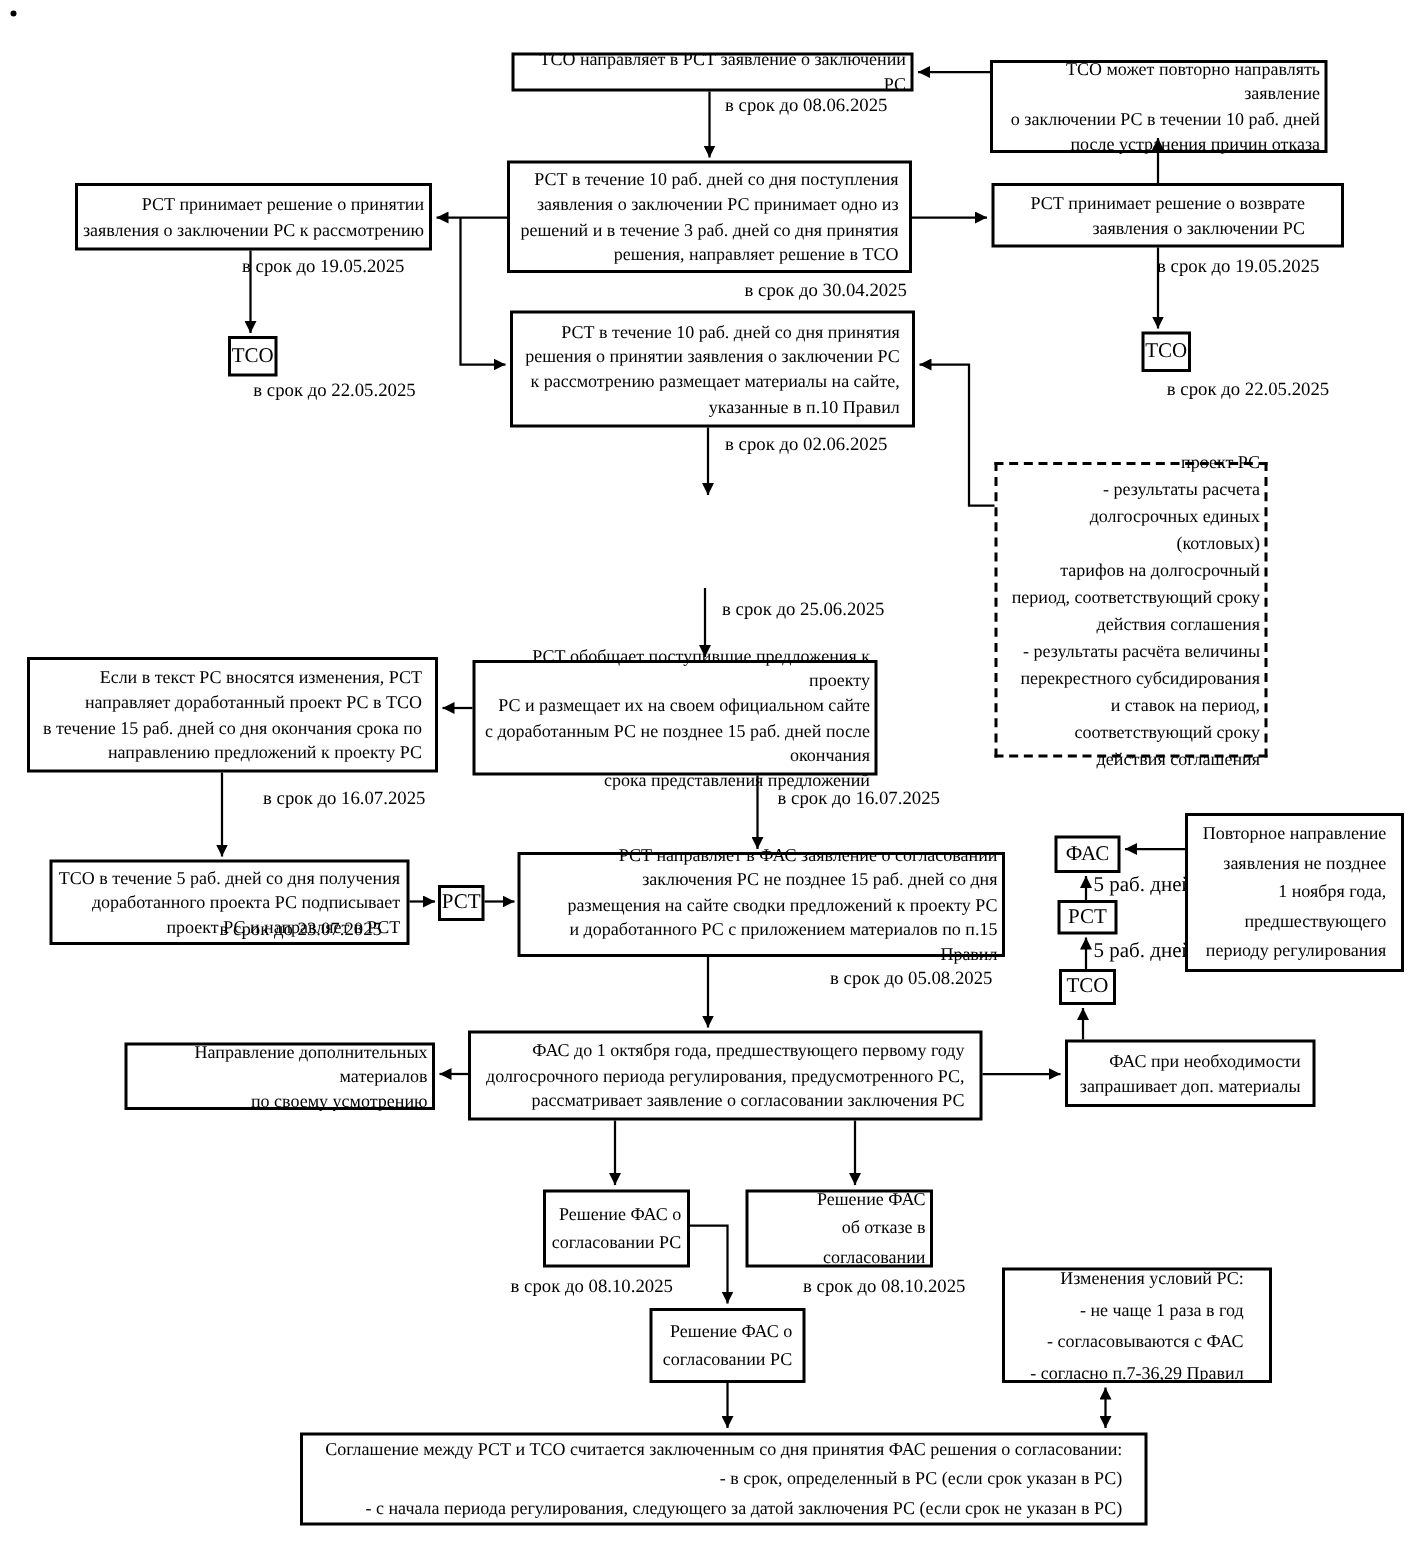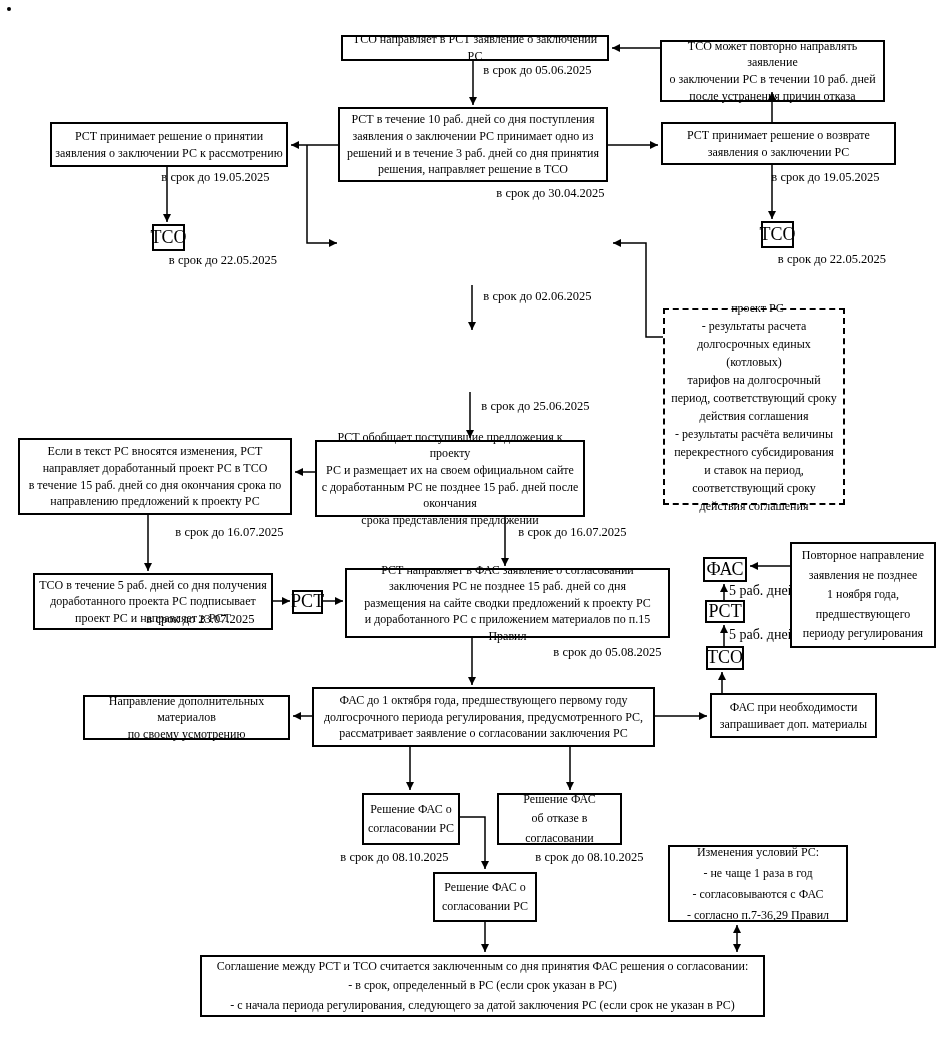--- a/index.html
+++ b/index.html
@@ -1,38 +1,38 @@
 <!DOCTYPE html>
 <html><head>
 <meta charset="utf-8">
 <style>
   html,body{margin:0;padding:0;background:#fff}
   #canvas{position:relative;width:951px;height:1037px;background:#fff;overflow:hidden;
           font-family:"Liberation Serif","DejaVu Serif",serif;color:#000}
   .node{position:absolute;box-sizing:border-box;border:2px solid #000;background:#fff;
-        display:flex;align-items:center;justify-content:center;text-align:center;
+        display:flex;align-items:center;justify-content:center;text-align:right;
         white-space:pre-line;font-size:12px;line-height:1.38;padding:1px 3px}
   .node.dashed{border-style:dashed;line-height:1.5}
-  .node.small{font-size:18px;padding:0 2px;line-height:1.1}
+  .node.small{font-size:14px;padding:0 2px;line-height:1.1}
   .node.loose{line-height:1.62}
   .node.xloose{line-height:1.75}
   .cap{position:absolute;font-size:12.5px;text-align:center;white-space:nowrap}
   .cap.tiny{font-size:14px;text-align:left}
   svg.wires{position:absolute;left:0;top:0;width:951px;height:1037px;pointer-events:none}
   .dot{position:absolute;left:7px;top:7px;width:4px;height:4px;background:#000;border-radius:50%}
 </style>
 </head>
 <body>
 
 <div id="canvas">
 
   <span class="dot"></span>
 
   <div class="node" style="left:341px;top:35px;width:268px;height:26px">ТСО направляет в РСТ заявление о заключении РС</div>
-  <div class="cap" style="left:470px;top:63px;width:135px">в срок до 05.06.2025</div>
+  <div class="cap" style="left:470px;top:63px;width:135px">в срок до 08.06.2025</div>
 
   <div class="node" style="left:660px;top:40px;width:225px;height:62px">ТСО может повторно направлять заявление
 о заключении РС в течении 10 раб. дней
 после устранения причин отказа</div>
 
   <div class="node" style="left:50px;top:122px;width:238px;height:45px">РСТ принимает решение о принятии
 заявления о заключении РС к рассмотрению</div>
   <div class="cap" style="left:148px;top:170px;width:135px">в срок до 19.05.2025</div>
 
   <div class="node" style="left:338px;top:107px;width:270px;height:75px">РСТ в течение 10 раб. дней со дня поступления
@@ -44,20 +44,24 @@
   <div class="node" style="left:661px;top:122px;width:235px;height:43px">РСТ принимает решение о возврате
 заявления о заключении РС</div>
   <div class="cap" style="left:758px;top:170px;width:135px">в срок до 19.05.2025</div>
 
   <div class="node small" style="left:152px;top:224px;width:33px;height:27px">ТСО</div>
   <div class="cap" style="left:143px;top:253px;width:160px">в срок до 22.05.2025</div>
 
   <div class="node small" style="left:761px;top:221px;width:33px;height:27px">ТСО</div>
   <div class="cap" style="left:752px;top:252px;width:160px">в срок до 22.05.2025</div>
 
+  <div class="node" style="left:340px;top:207px;width:270px;height:78px">РСТ в течение 10 раб. дней со дня принятия
+решения о принятии заявления о заключении РС
+к рассмотрению размещает материалы на сайте,
+указанные в п.10 Правил</div>
   <div class="cap" style="left:470px;top:289px;width:135px">в срок до 02.06.2025</div>
 
   <div class="cap" style="left:468px;top:399px;width:135px">в срок до 25.06.2025</div>
 
   <div class="node dashed" style="left:663px;top:308px;width:182px;height:197px">- проект РС
 - результаты расчета
 долгосрочных единых (котловых)
 тарифов на долгосрочный
 период, соответствующий сроку
 действия соглашения

